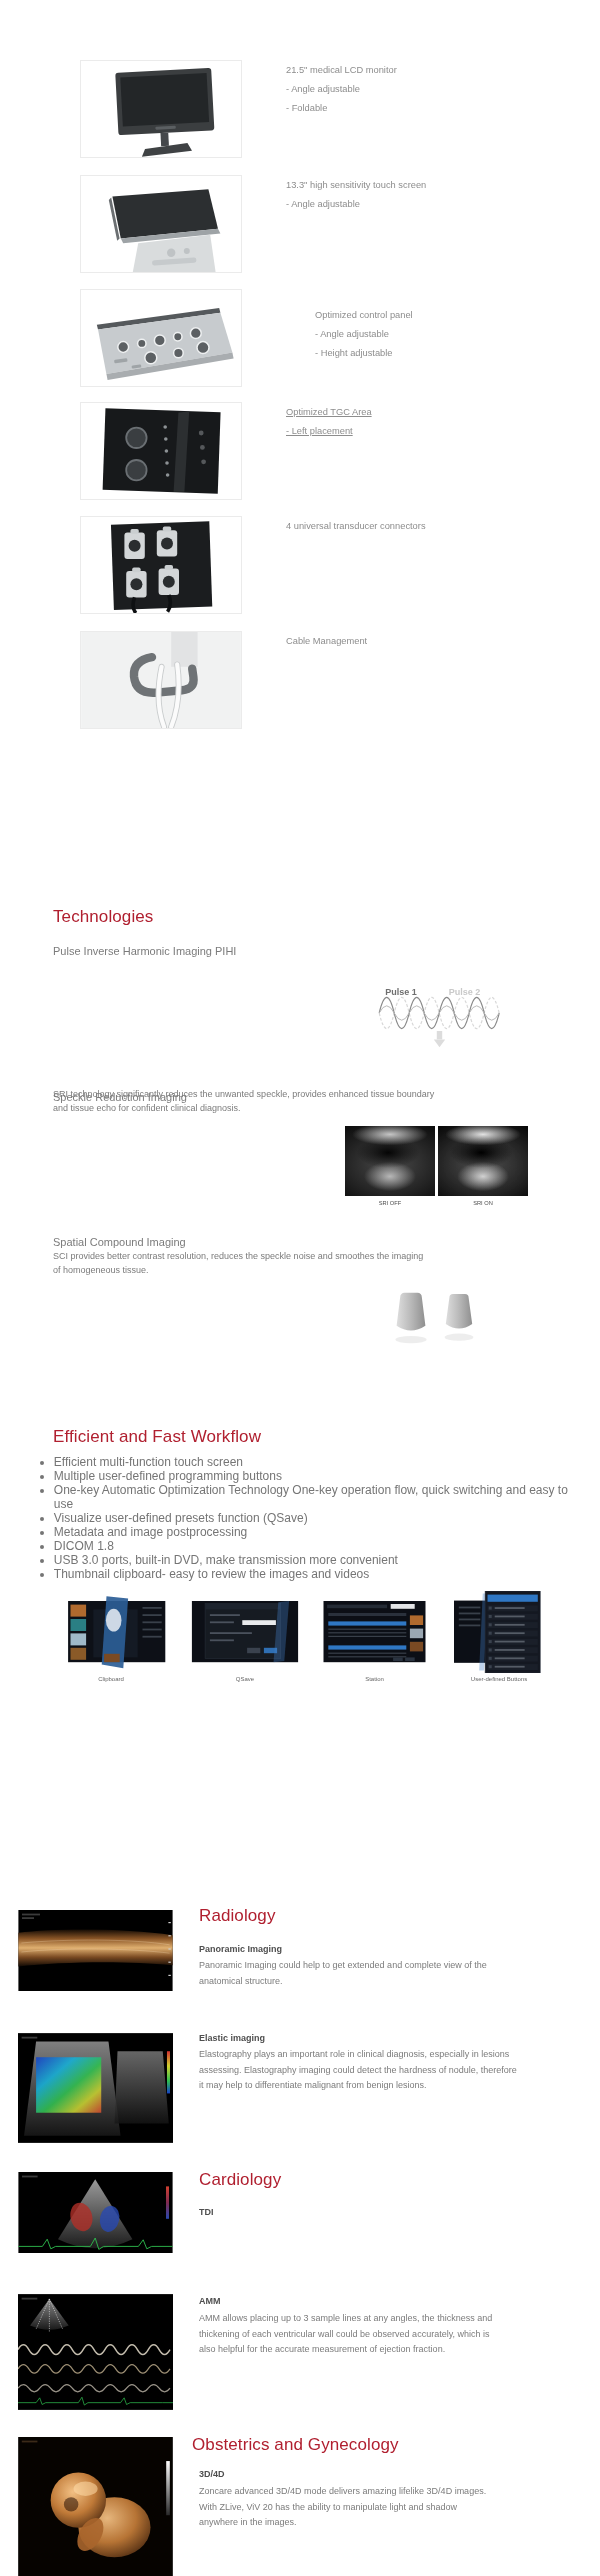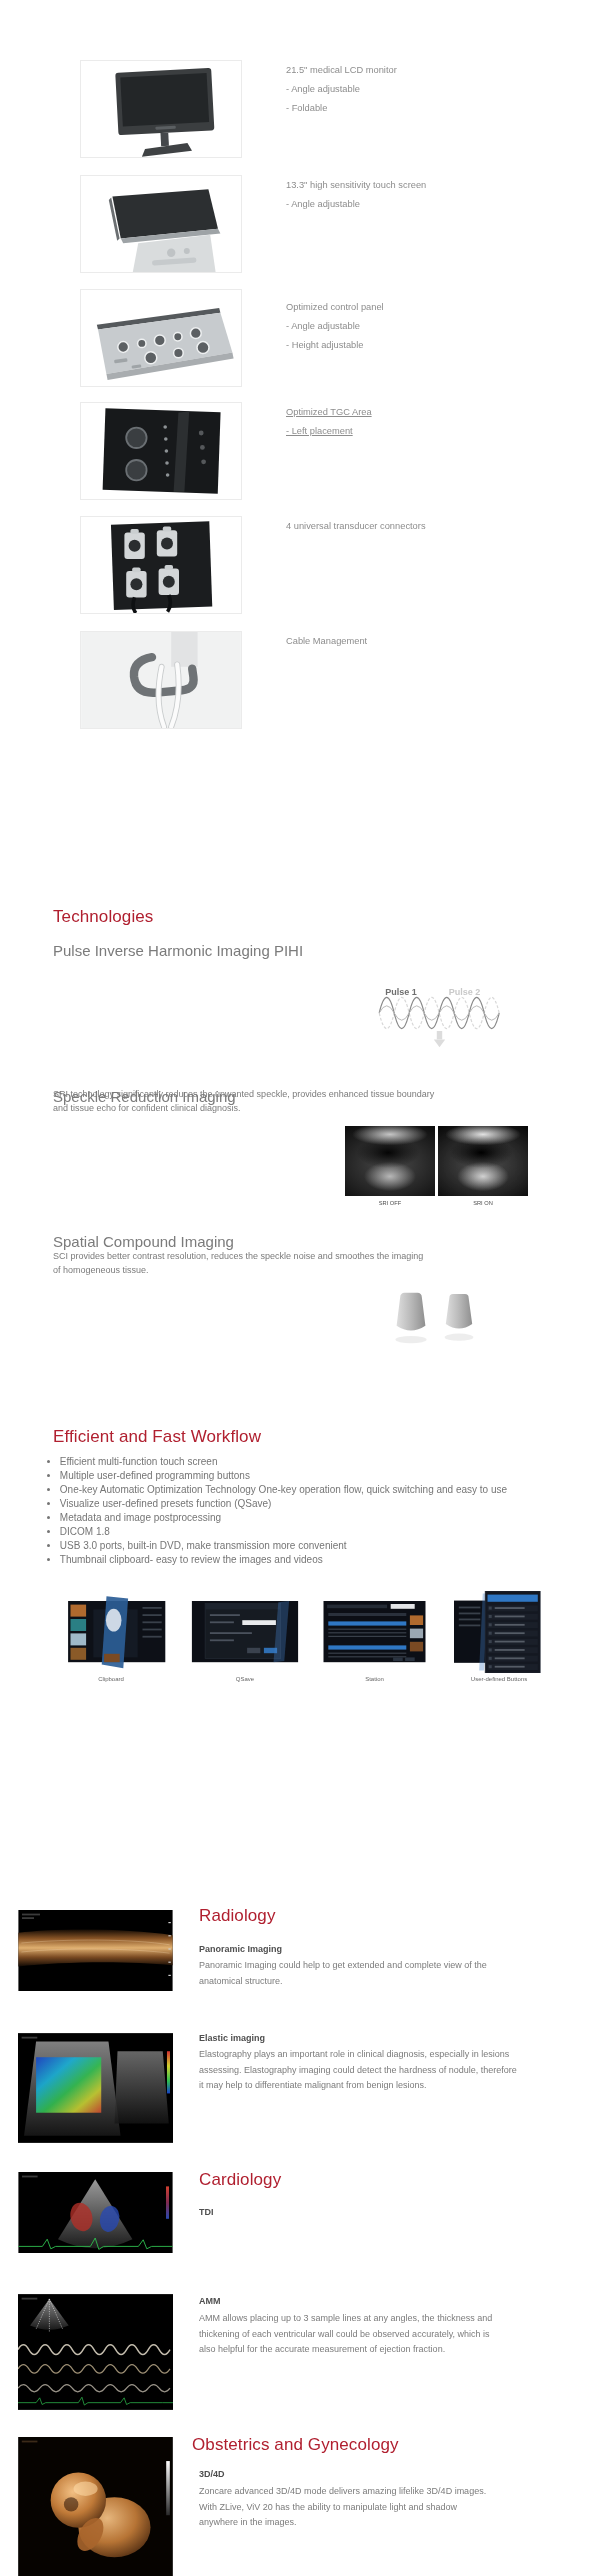--- a/index.html
+++ b/index.html
@@ -6,25 +6,25 @@
   #page{position:relative;width:601px;height:2576px;background:#ffffff;overflow:hidden;
         font-family:"Liberation Sans", sans-serif;}
   .abs{position:absolute;}
   
   .photo{width:160px;height:96px;border:0.6px solid #ebebeb;background:#ffffff;left:80px;}
   .ftext{left:286px;width:277px;font-size:9.3px;color:#8d8d8d;line-height:19px;}
   .ftext div{height:19px;}
   
   .redh{color:#b01f2f;font-size:17px;font-weight:500;letter-spacing:0.1px;}
   
-  .ttitle{font-size:15px;color:#7b7b7b;line-height:14px;}
+  .ttitle{font-size:11px;color:#7b7b7b;line-height:14px;}
   .tbody{font-size:9px;color:#7b7b7b;line-height:14px;white-space:pre-line;}
   
   ul.bullets{margin:0;padding:0 0 0 10.8px;}
-  ul.bullets li{font-size:10px;color:#757575;line-height:14px;list-style:disc;margin-left:6px;}
+  ul.bullets li{font-size:12px;color:#757575;line-height:14px;list-style:disc;}
   
   .sri{width:90px;height:70px;background-color:#0c0c0c;
        background-image:
          radial-gradient(54px 15.6px at 50% 12%, rgba(215,215,215,.9), rgba(70,70,70,0) 70%),
          radial-gradient(42px 20.5px at 48% 38%, rgba(5,5,5,1), rgba(5,5,5,0) 75%),
          radial-gradient(36px 20.5px at 50% 72%, rgba(205,205,205,.85), rgba(40,40,40,0) 72%),
          radial-gradient(84px 57px at 50% 55%, rgba(125,125,125,.55), rgba(18,18,18,0) 85%);}
   .srilabel{font-size:5.7px;color:#4d4d4d;text-align:center;}
   .cap{font-size:6px;color:#666666;text-align:center;}
   
@@ -81,21 +81,21 @@
           <circle cx="161" cy="78" r="7"></circle>
         <circle cx="191" cy="72" r="9"></circle>
           <circle cx="116" cy="113" r="10"></circle>
         <circle cx="162" cy="105" r="8"></circle>
           <circle cx="203" cy="96" r="10"></circle>
       </g>
       <rect x="55" y="115" width="22" height="6" rx="2" fill="#9fa4a7" transform="rotate(-8 66 118)"></rect>
       <rect x="84" y="125" width="16" height="5" rx="2" fill="#9fa4a7" transform="rotate(-8 92 127)"></rect>
     </svg>
   </div>
-  <div class="abs ftext" style="top:298px;">
+  <div class="abs ftext" style="top:306px;margin-left:29px;">
     <div>Optimized control panel</div>
     <div>- Angle adjustable</div>
     <div>- Height adjustable</div>
   </div>
 
   <div class="abs photo" style="top:402px;">
     <svg width="160" height="96" viewBox="0 0 266 160">
       <rect x="38" y="12" width="192" height="136" fill="#17191b" transform="rotate(2 134 80)"></rect>
       <polygon points="162,16 180,14 172,148 154,148" fill="#2c2f31"></polygon>
       <circle cx="92" cy="58" r="17" fill="#3a3e41" stroke="#6a6f73" stroke-width="3"></circle>

